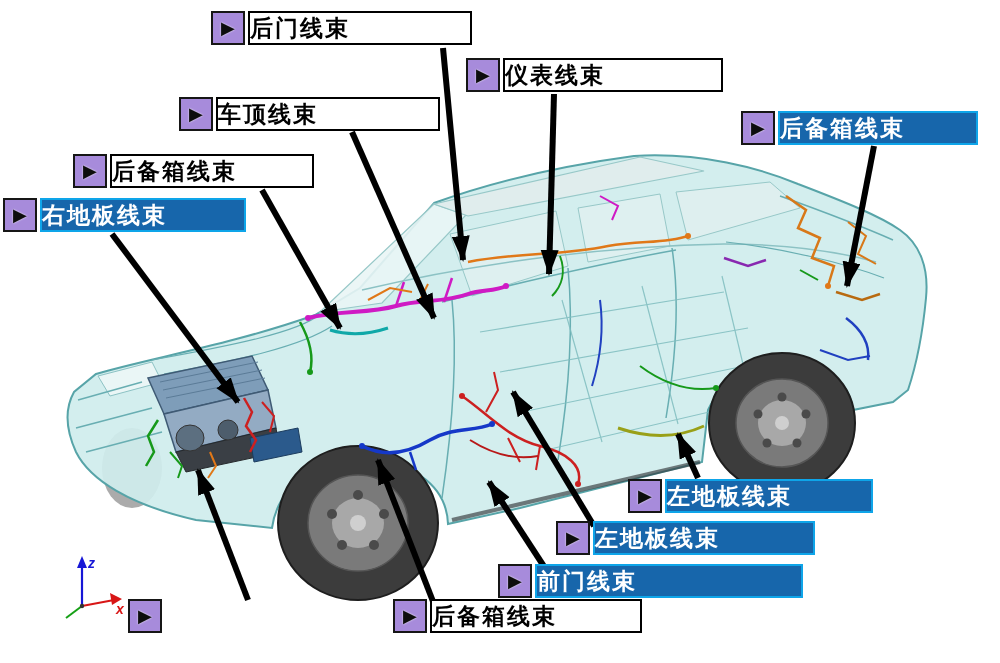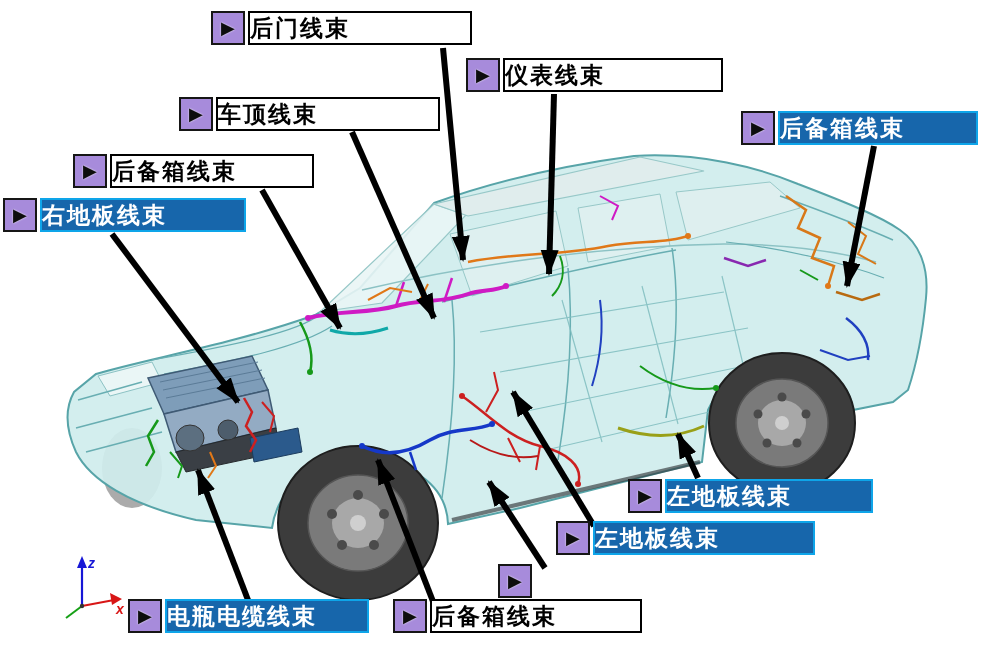--- a/index.html
+++ b/index.html
@@ -197,23 +197,23 @@
 <div class="label blue" style="left:628px;top:478px">
   <span class="icon">▶</span>
   <span class="box" style="width:208px">左地板线束</span>
 </div>
 <div class="label blue" style="left:556px;top:520px">
   <span class="icon">▶</span>
   <span class="box" style="width:222px">左地板线束</span>
 </div>
 <div class="label blue" style="left:498px;top:563px">
   <span class="icon">▶</span>
+  <span class="box" style="width:268px">前门线束</span>
 </div>
 <div class="label white" style="left:393px;top:598px">
   <span class="icon">▶</span>
   <span class="box" style="width:212px">后备箱线束</span>
 </div>
 <div class="label blue" style="left:128px;top:598px">
   <span class="icon">▶</span>
-  <span class="box" style="width:204px">电瓶电缆线束</span>
 </div>
 
 </div>
 
 </body></html>

